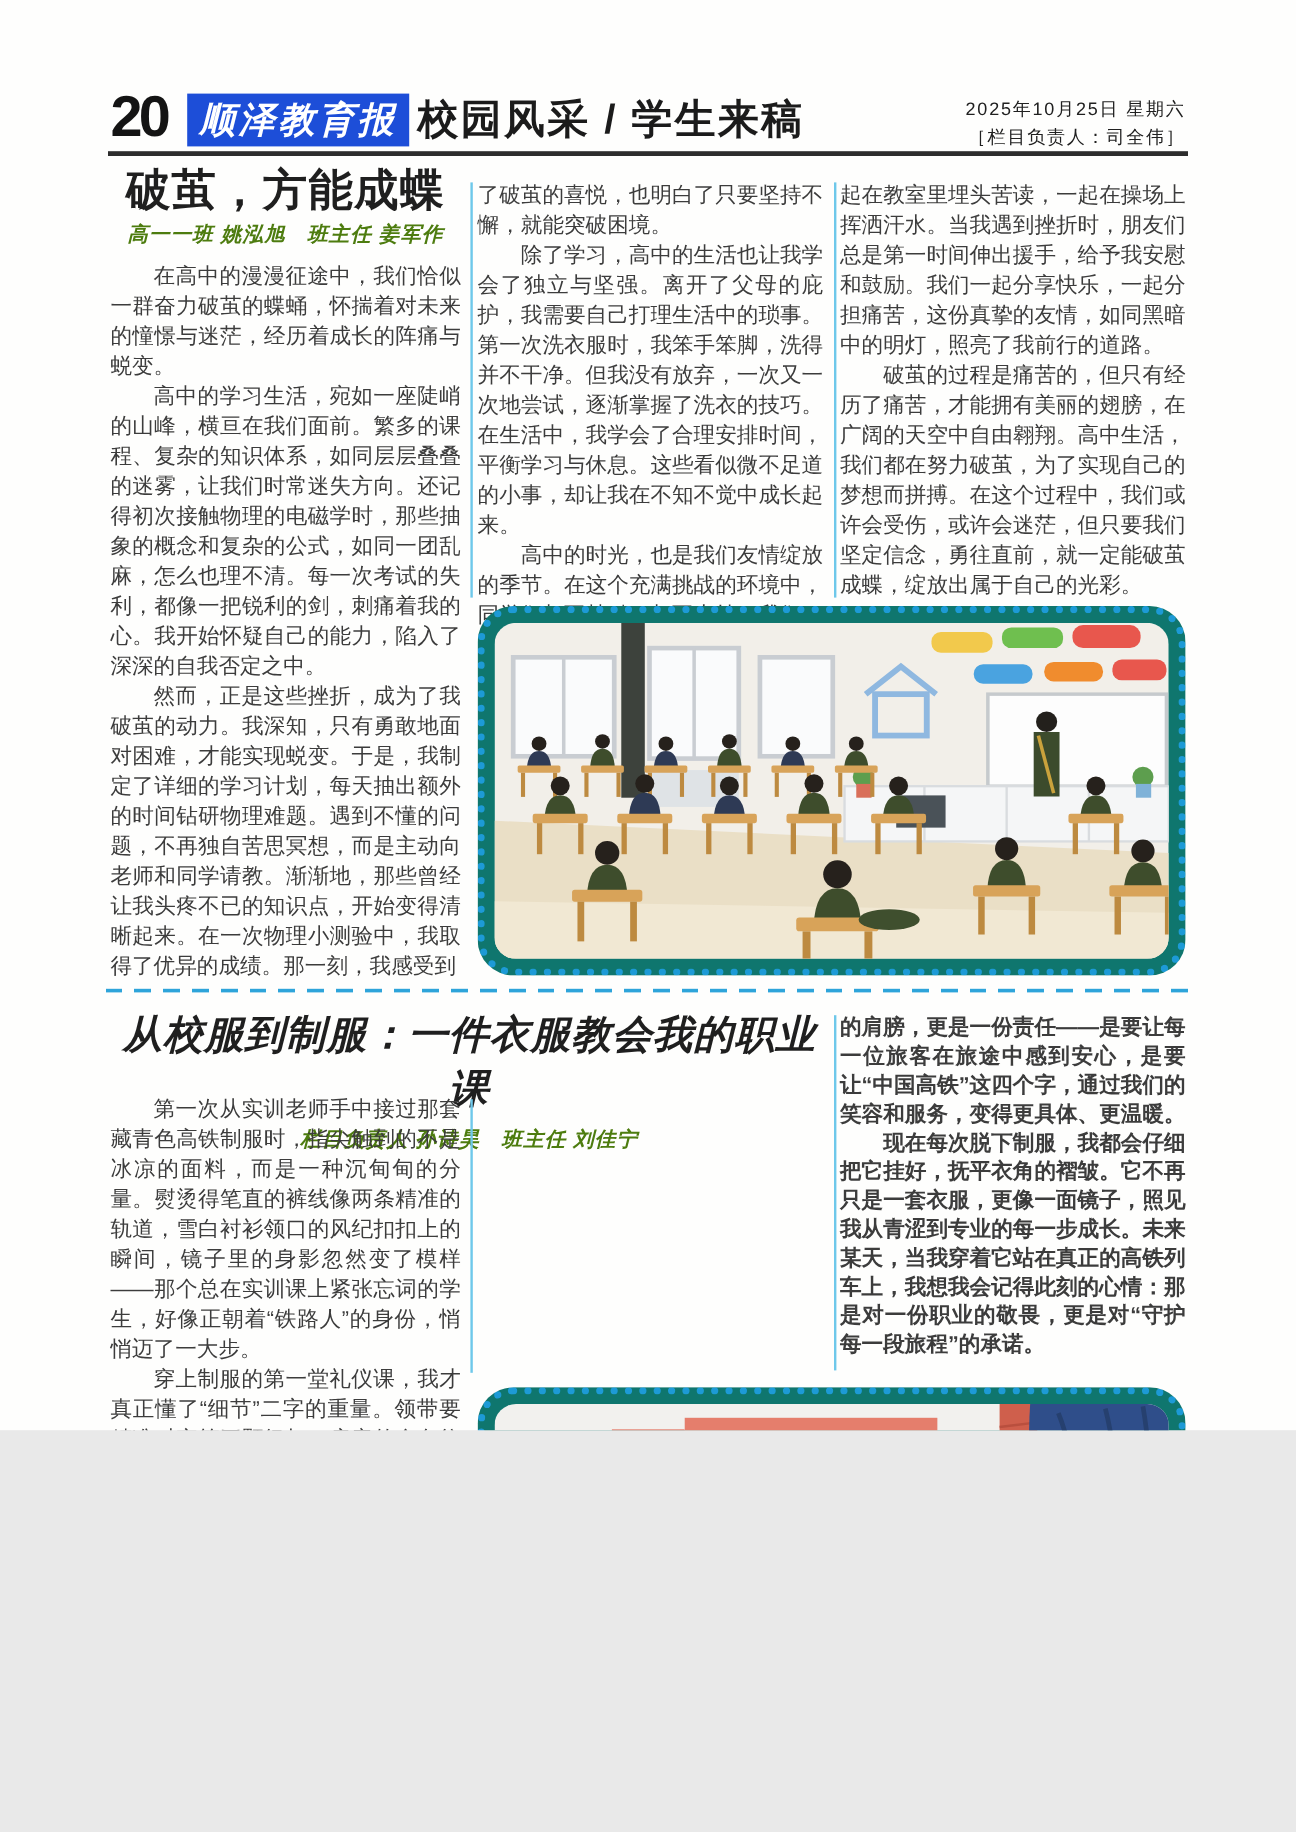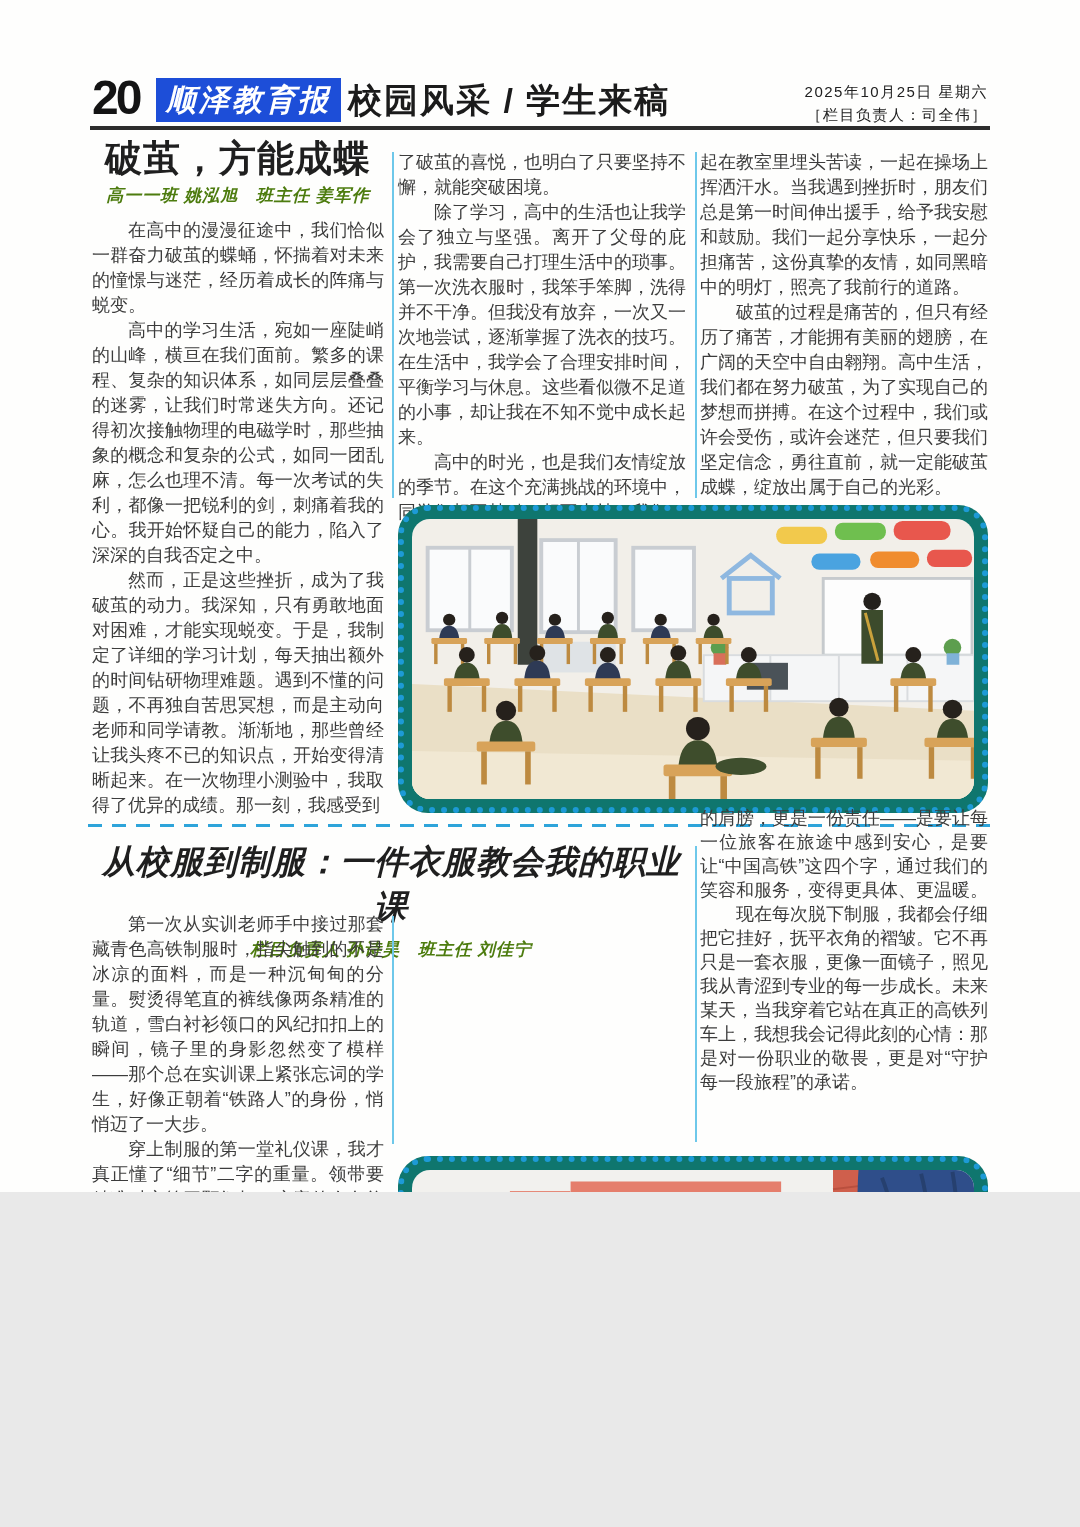--- a/index.html
+++ b/index.html
@@ -23,21 +23,21 @@
   .col p.in{text-indent:2em;}
   h1.t1{font-size:37px;font-weight:900;text-align:center;margin:0 0 12px 0;color:#1f1f1f;letter-spacing:1px;}
   .byline{text-align:center;font-weight:bold;font-size:17px;color:#4d7c0f;margin:0 0 10px 0;letter-spacing:1px;font-style:italic;}
   h1.t2{font-size:33px;font-weight:900;text-align:center;margin:0 0 8px 0;color:#1f1f1f;letter-spacing:1px;font-style:italic;}
   .a1c1{left:92px;top:146px;}
   .a1c2{left:398px;top:150px;width:288px;}
   .a1c3{left:700px;top:150px;width:288px;}
   .a2hdr{position:absolute;left:92px;top:840px;width:598px;}
   .a2c1{left:92px;top:912px;}
   .a2c2{left:398px;top:912px;width:288px;}
-  .a2c3{left:700px;top:806px;width:288px;line-height:24px;}
+  .a2c3{left:700px;top:844px;width:288px;line-height:24px;font-weight:bold;}
   
   .vd{position:absolute;width:2px;background:#6ec8ea;}
   .vd1{left:392px;top:152px;height:346px;}
   .vd2{left:695px;top:152px;height:346px;}
   .vd3{left:695px;top:846px;height:296px;}
   .vd4{left:392px;top:916px;height:228px;}
   .dashsep{position:absolute;left:88px;top:824px;width:902px;height:3px;
            background:repeating-linear-gradient(90deg,#2ea4da 0 14px,transparent 14px 24px);}
   
   .photo{position:absolute;width:590px;height:308px;box-sizing:border-box;

